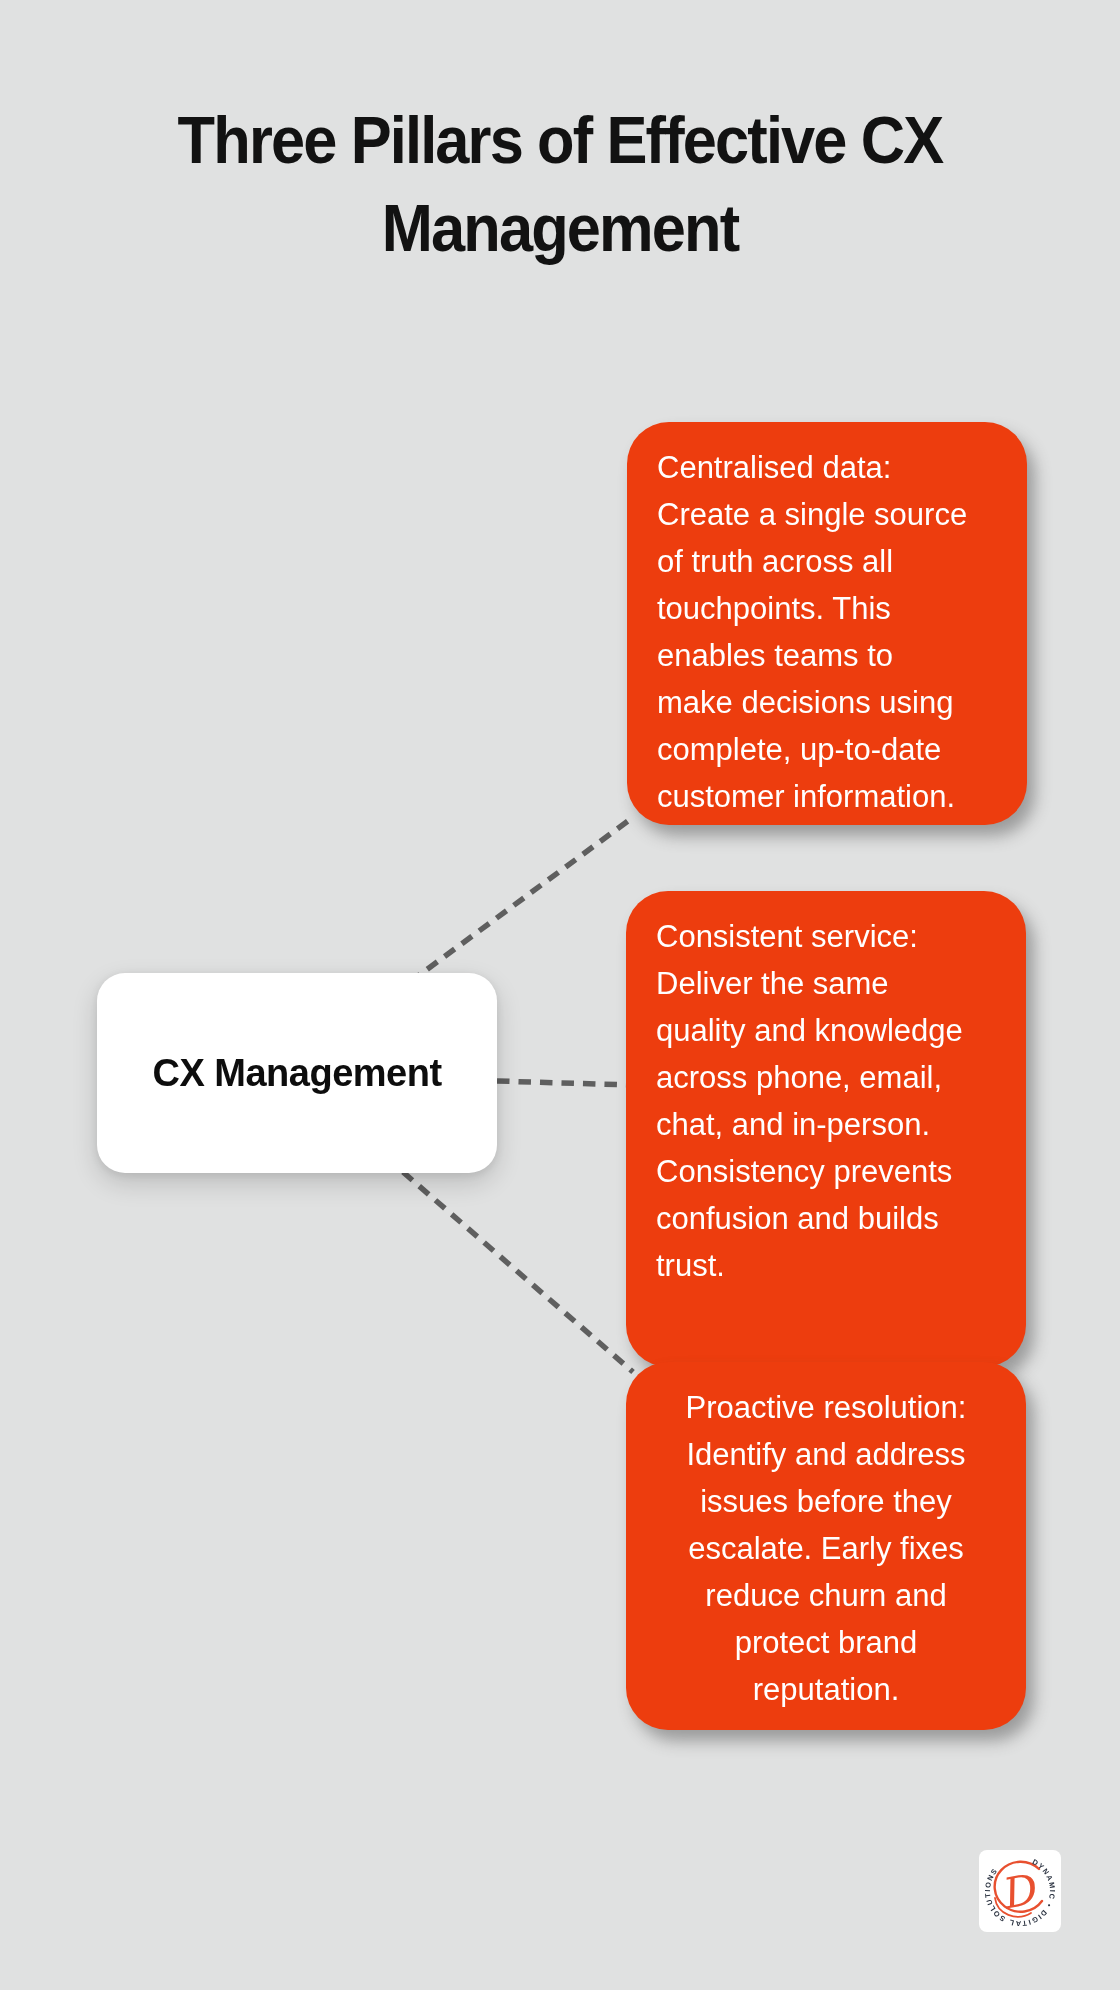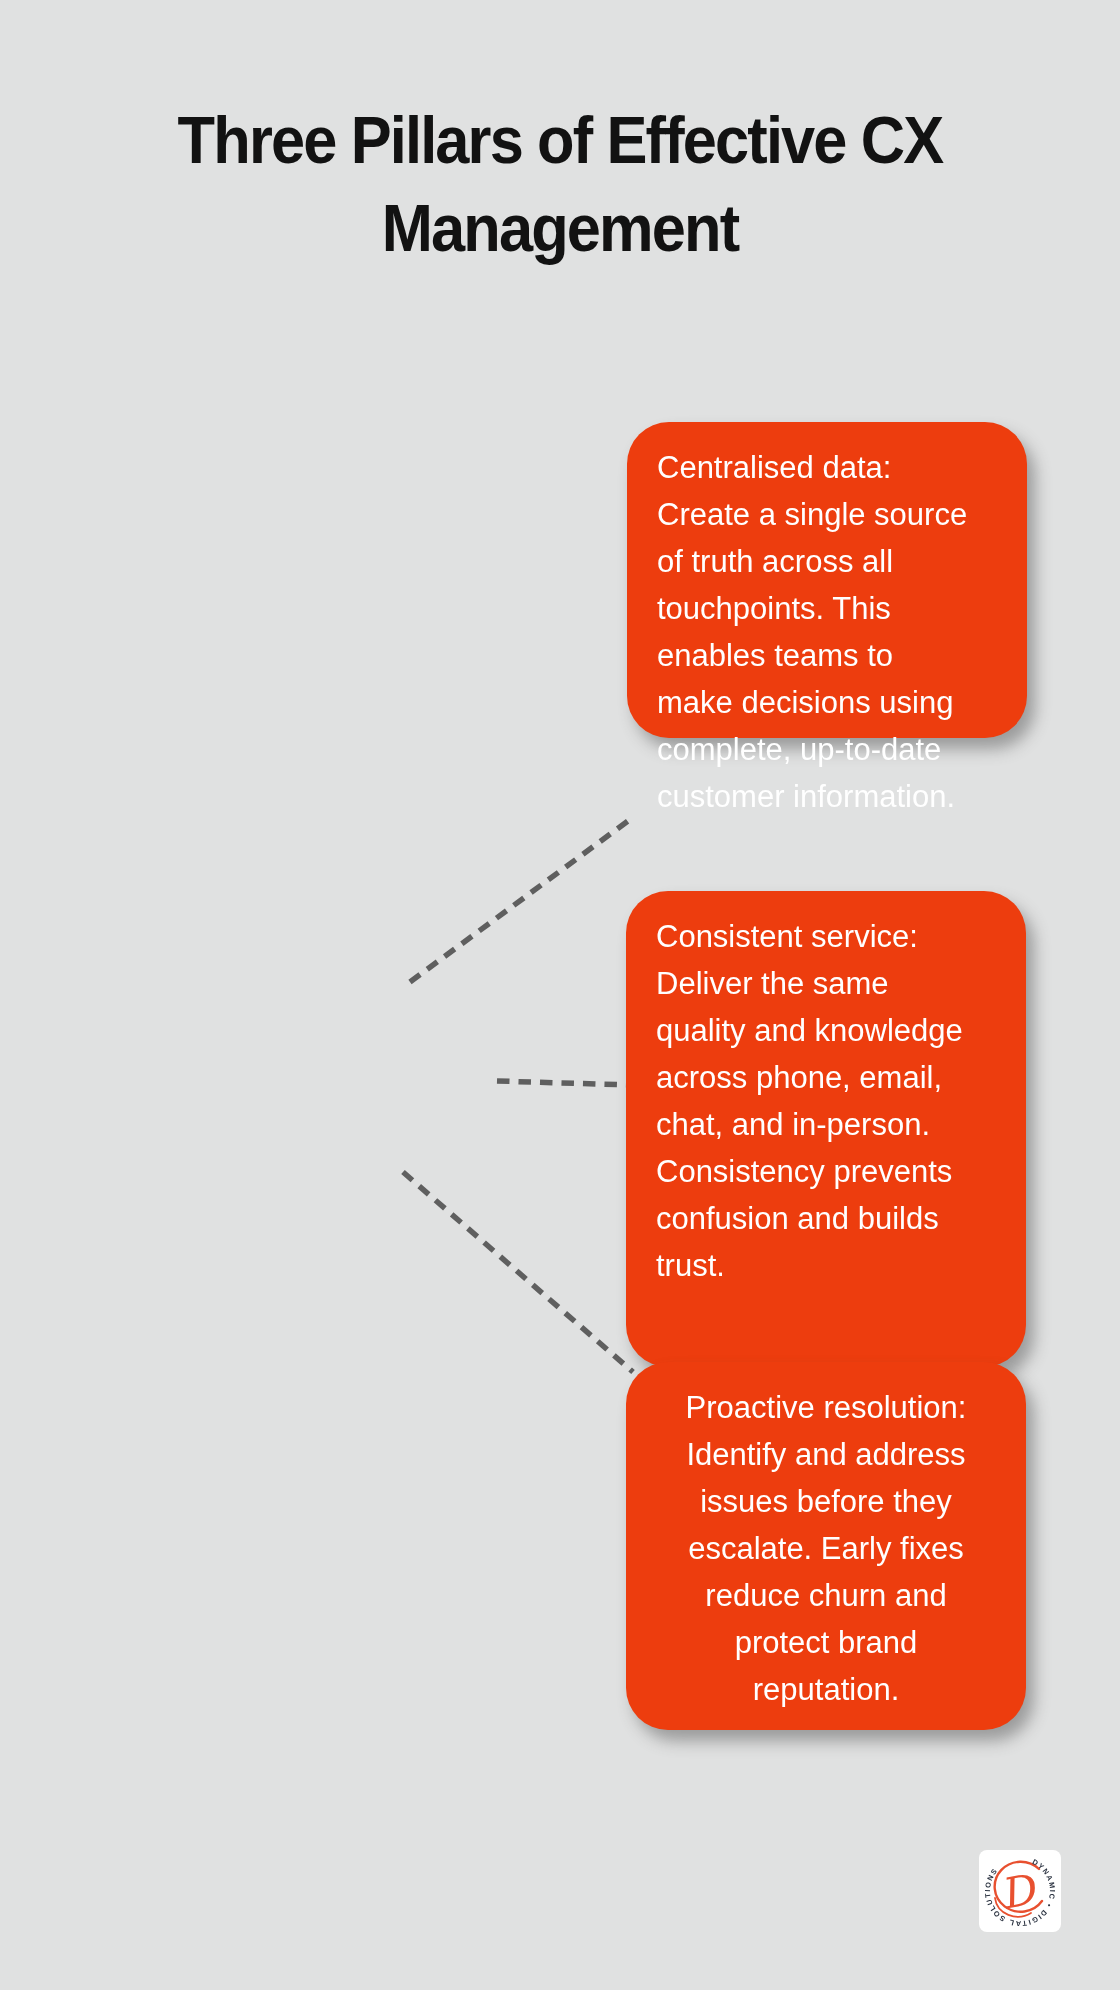--- a/index.html
+++ b/index.html
@@ -64,21 +64,21 @@
     padding:22px 30px;
     z-index:2;
   }
   .pillar p{
     margin:0;
     color:#FFFFFF;
     font-size:31px;
     line-height:47px;
     white-space:pre-line;
   }
-  .pillar-1{top:422px;height:316px;left:627px;}
+  .pillar-1{top:422px;height:403px;left:627px;}
   .pillar-2{top:891px;height:476px;}
   .pillar-3{top:1362px;height:368px;text-align:center;}
 
   
   .logo{
     position:absolute;left:979px;top:1850px;width:82px;height:82px;
     z-index:2;
   }
 </style>
 </head>
@@ -88,20 +88,23 @@
 
   <h1 class="title">Three Pillars of Effective CX
 Management</h1>
 
   <svg class="connectors" viewBox="0 0 1120 1990" xmlns="http://www.w3.org/2000/svg">
     <line x1="410" y1="982" x2="632" y2="818"></line>
     <line x1="497" y1="1081" x2="632" y2="1085"></line>
     <line x1="403" y1="1172" x2="633" y2="1372"></line>
   </svg>
 
+  <div class="center-node">
+    <span>CX Management</span>
+  </div>
 
   <div class="pillar pillar-1">
     <p>Centralised data:
 Create a single source
 of truth across all
 touchpoints. This
 enables teams to
 make decisions using
 complete, up-to-date
 customer information.</p>

